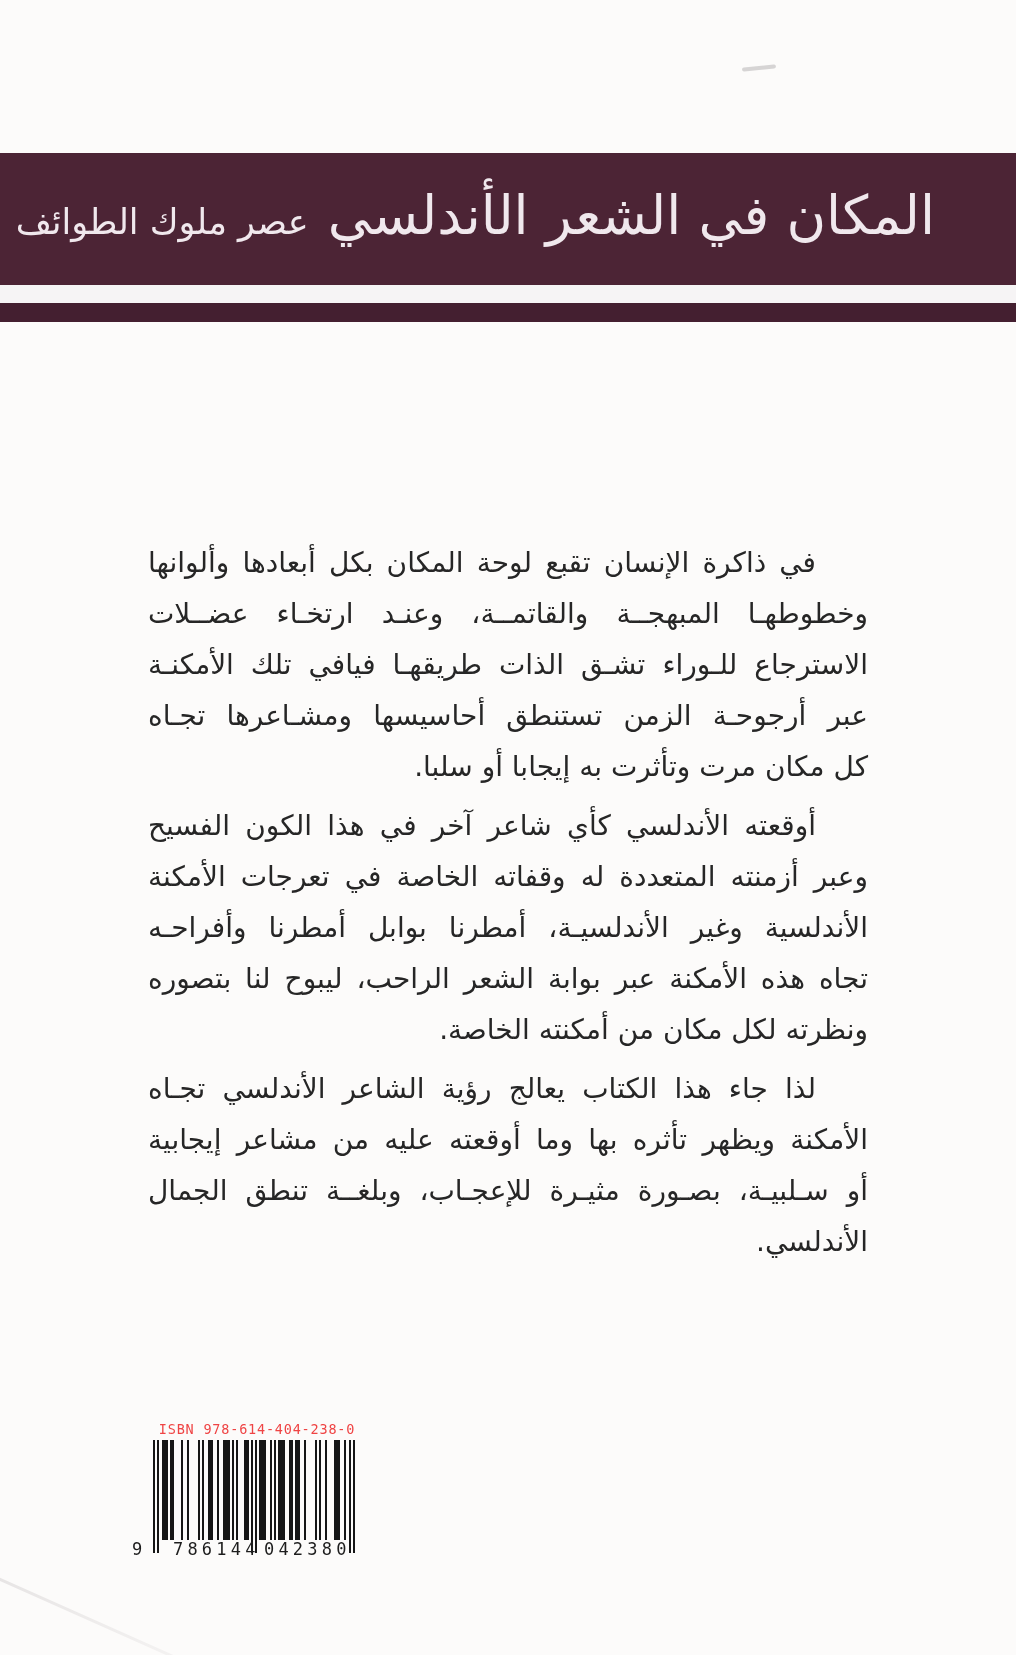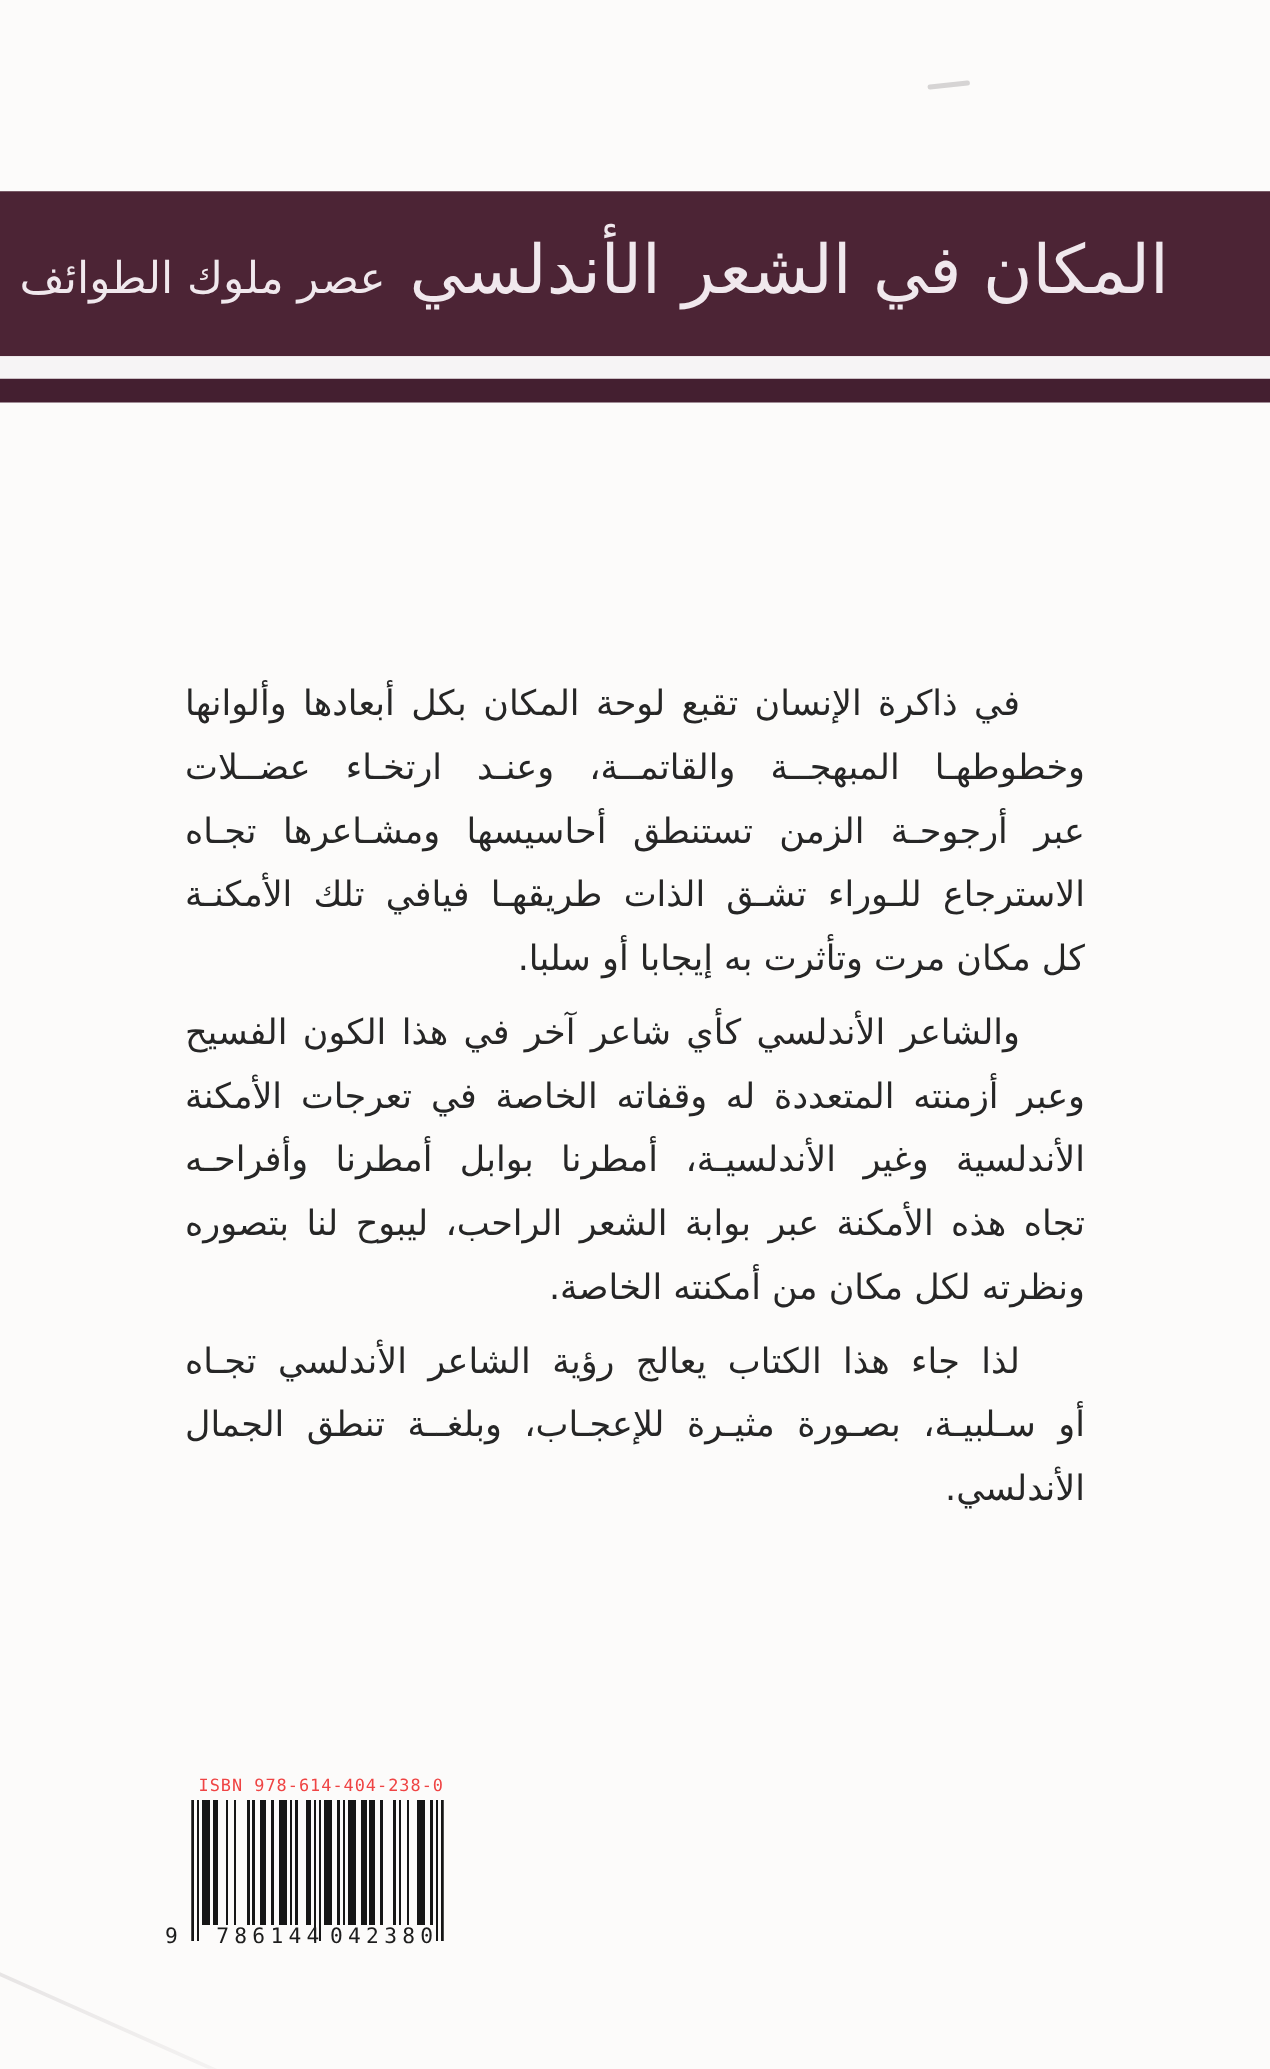--- a/index.html
+++ b/index.html
@@ -71,33 +71,34 @@
 
   <div class="title-line">
     <span class="title-main">المكان في الشعر الأندلسي</span>
     <span class="title-sub">عصر ملوك الطوائف</span>
   </div>
 
   <div class="body-text">
       <div class="para">
         <div class="line first">في ذاكرة الإنسان تقبع لوحة المكان بكل أبعادها وألوانها</div>
         <div class="line">وخطوطهـا المبهجــة والقاتمــة، وعنـد ارتخـاء عضــلات</div>
+        <div class="line">الاسترجاع للـوراء تشـق الذات طريقهـا فيافي تلك الأمكنـة</div>
         <div class="line">عبر أرجوحـة الزمن تستنطق أحاسيسها ومشـاعرها تجـاه</div>
-        <div class="line">الاسترجاع للـوراء تشـق الذات طريقهـا فيافي تلك الأمكنـة</div>
         <div class="line last">كل مكان مرت وتأثرت به إيجابا أو سلبا.</div>
       </div>
       <div class="para">
-        <div class="line first">والشاعر الأندلسي كأي شاعر آخر في هذا الكون الفسيح</div>
+        <div class="line first">أوقعته الأندلسي كأي شاعر آخر في هذا الكون الفسيح</div>
         <div class="line">وعبر أزمنته المتعددة له وقفاته الخاصة في تعرجات الأمكنة</div>
         <div class="line">الأندلسية وغير الأندلسيـة، أمطرنا بوابل أمطرنا وأفراحـه</div>
         <div class="line">تجاه هذه الأمكنة عبر بوابة الشعر الراحب، ليبوح لنا بتصوره</div>
         <div class="line last">ونظرته لكل مكان من أمكنته الخاصة.</div>
       </div>
       <div class="para">
         <div class="line first">لذا جاء هذا الكتاب يعالج رؤية الشاعر الأندلسي تجـاه</div>
+        <div class="line">الأمكنة ويظهر تأثره بها وما أوقعته عليه من مشاعر إيجابية</div>
         <div class="line">أو سـلبيـة، بصـورة مثيـرة للإعجـاب، وبلغــة تنطق الجمال</div>
         <div class="line last">الأندلسي.</div>
       </div>
     </div>
 
   <div class="barcode-wrap">
     <div class="isbn-label">ISBN 978-614-404-238-0</div>
     <svg class="bars" width="202" height="113" viewBox="0 0 95 113" preserveAspectRatio="none" shape-rendering="crispEdges">
         <rect x="0" y="0" width="1" height="113"></rect>
         <rect x="2" y="0" width="1" height="113"></rect>

